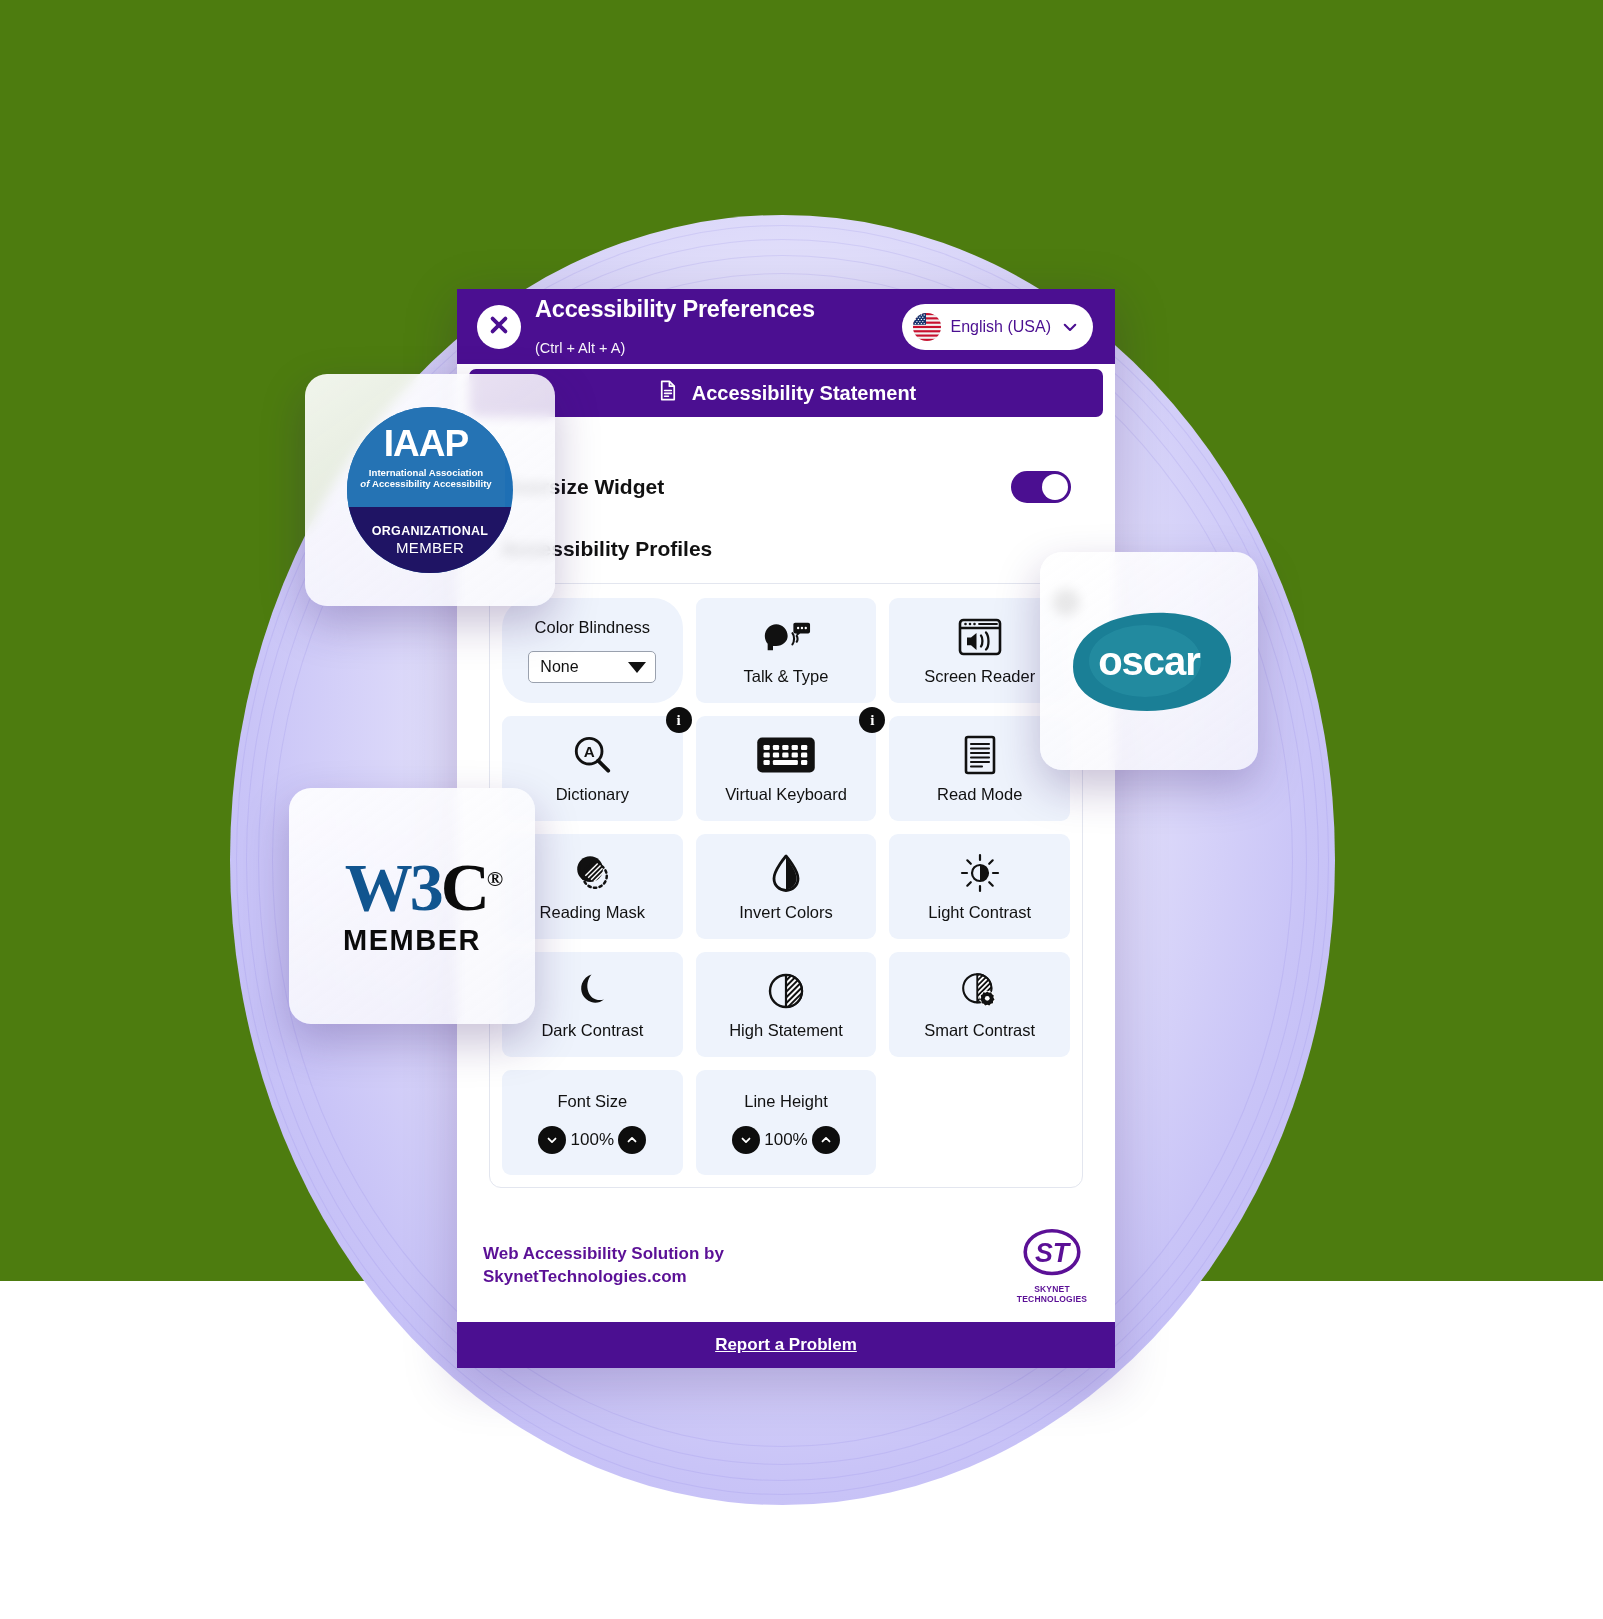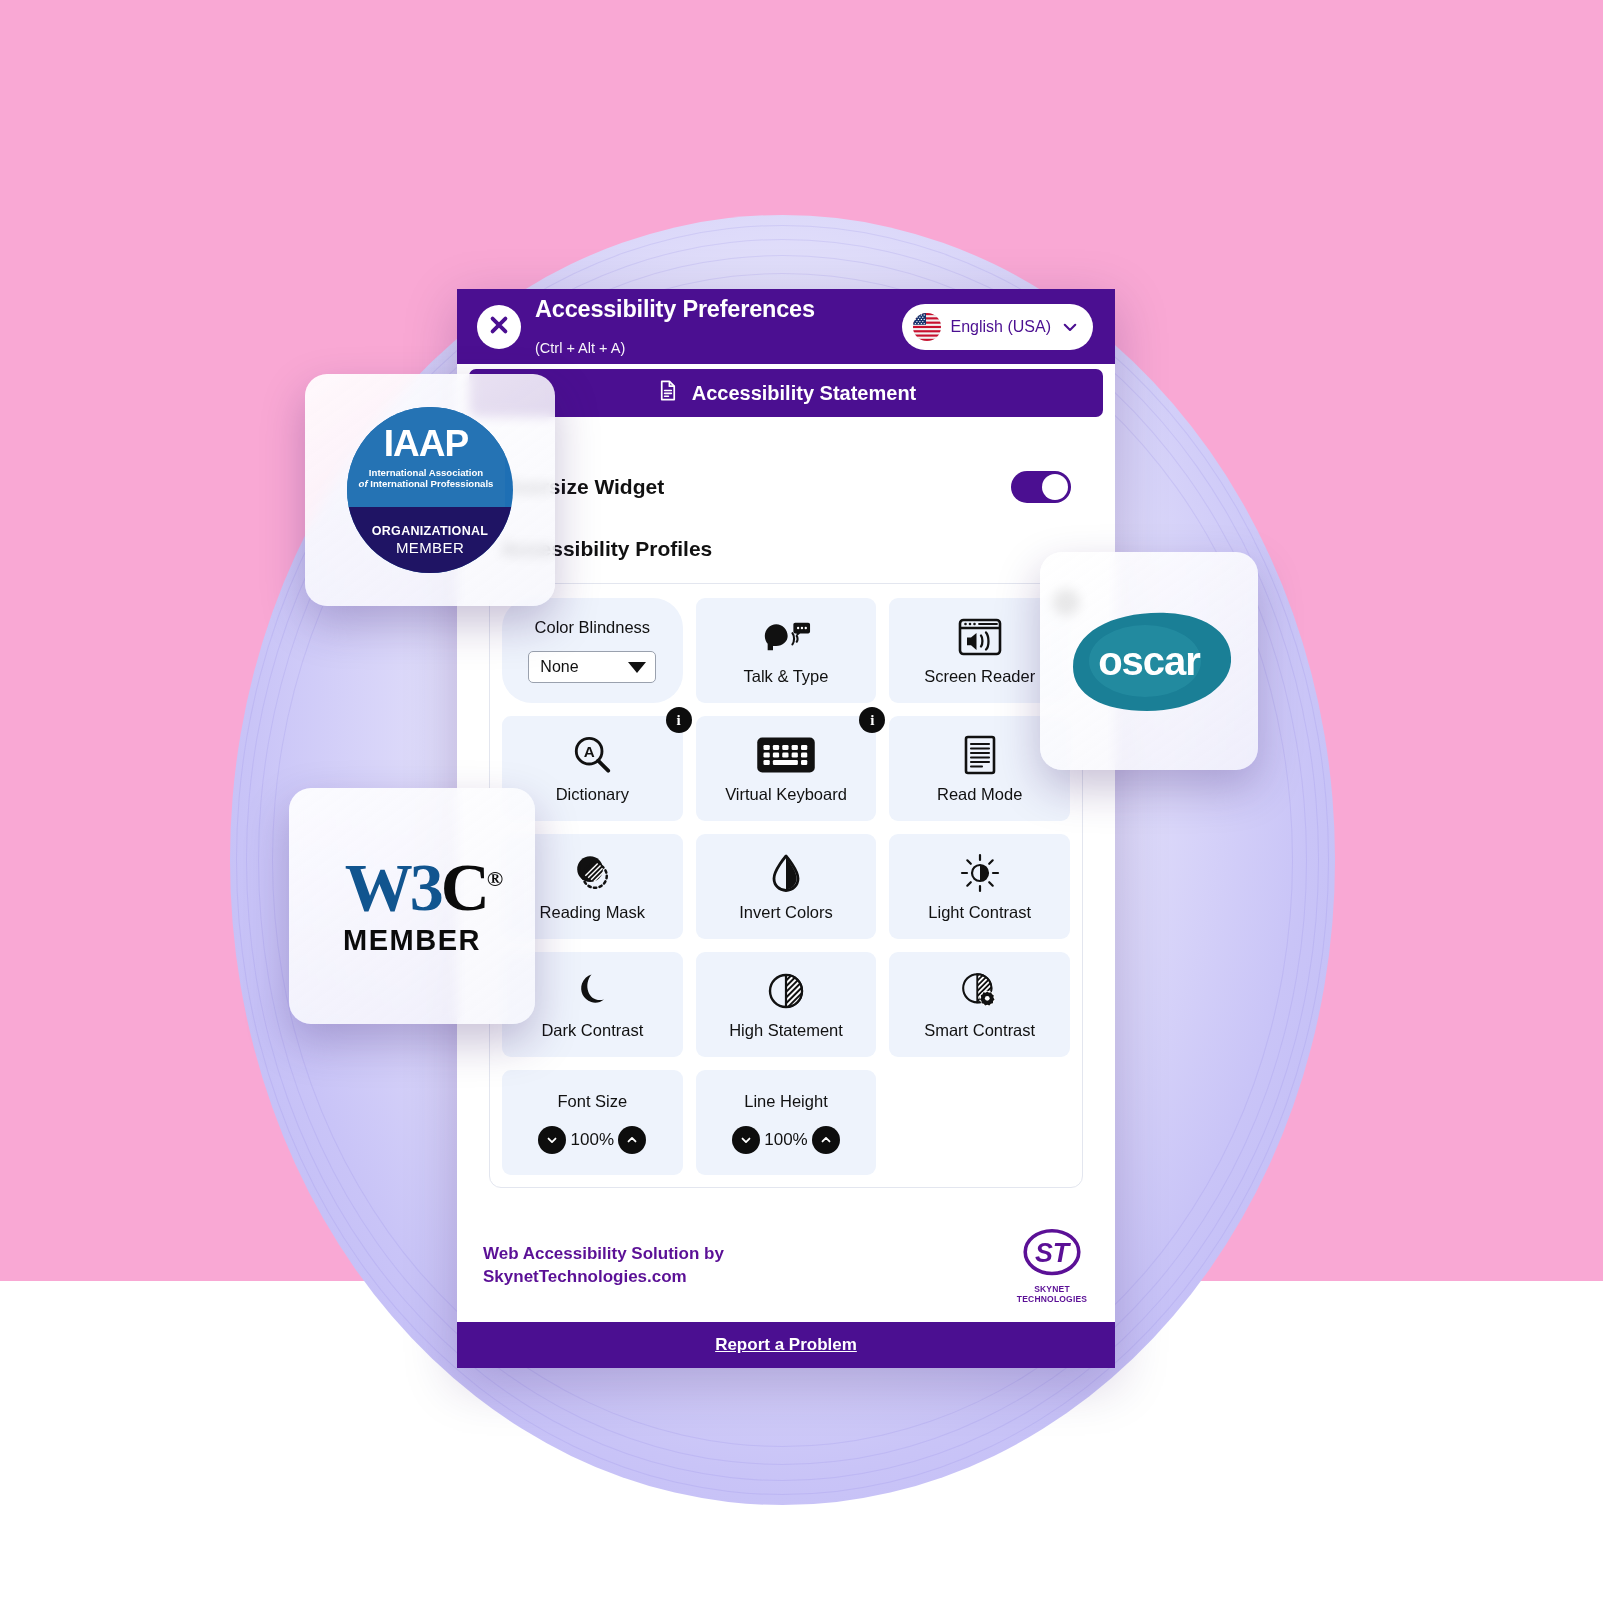--- a/index.html
+++ b/index.html
@@ -2,21 +2,21 @@
 <html><head>
 <meta charset="utf-8">
 <style>
   * { box-sizing: border-box; margin: 0; padding: 0; }
   html, body {
     width: 1603px; height: 1619px;
     background: #ffffff;
     font-family: "Liberation Sans", sans-serif;
     overflow: hidden;
   }
-  #stage { position: relative; width: 1603px; height: 1281px; background:#f9a8d4; }
+  #stage { position: relative; width: 1603px; height: 1281px; background:#4d7c0f; }
 
   
   .blob-wrap { position:absolute; left:230px; top:215px; width:1105px; height:1290px; }
   .blob {
     position:absolute; inset:0;
     border-radius:50% 50% 50% 50% / 50% 50% 50% 50%;
     background: radial-gradient(ellipse at 50% 40%, #f3f2fd 0%, #e8e6fb 35%, #c9c4f7 68%, #b9b3f6 100%);
   }
   .blob-ring {
     position:absolute; border-radius:50%;
@@ -513,21 +513,21 @@
     </div>
   </div>
 
   <div class="badge-card" id="card-iaap">
     <div class="iaap">
       <div class="top">
         <div class="iaap-word">IAAP</div>
         <div class="iaap-l1">International Association</div>
         <div class="iaap-l2">
           <span>of</span>
-          <b>International Professionals</b>
+          <b>Accessibility Accessibility</b>
         </div>
       </div>
       <div class="bot">
         <div class="iaap-org">ORGANIZATIONAL</div>
         <div class="iaap-mem">MEMBER</div>
       </div>
     </div>
   </div>
 
   <div class="badge-card" id="card-w3c">

